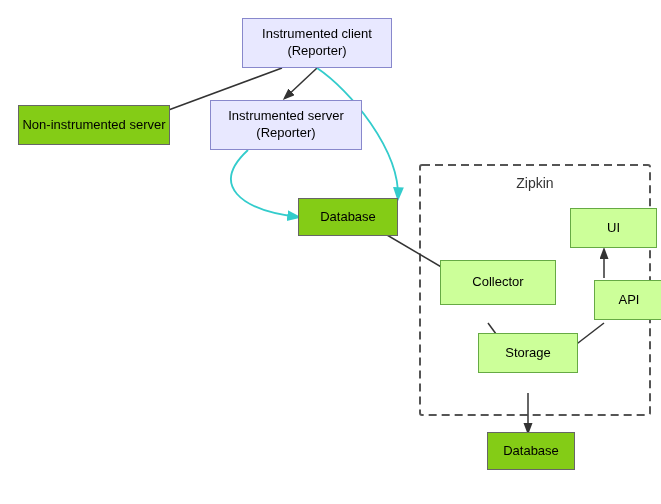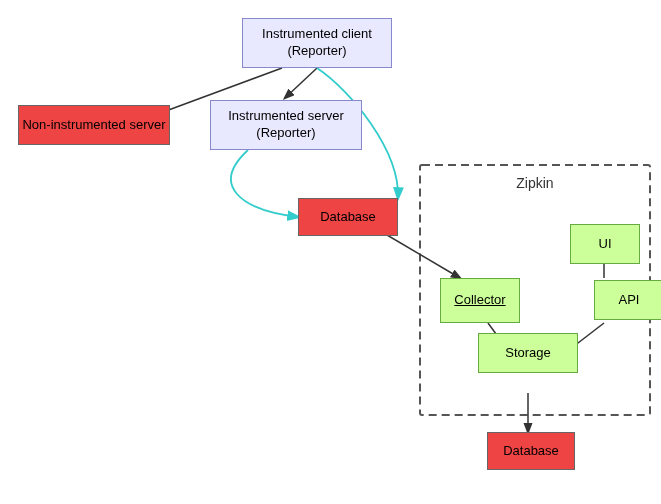--- a/index.html
+++ b/index.html
@@ -14,21 +14,21 @@
     }
     svg {
       position: absolute;
       top: 0; left: 0;
       width: 661px;
       height: 504px;
     }
     .node-box {
       position: absolute;
       border: 1px solid #666;
-      background: #ef4444;
+      background: #84cc16;
       display: flex;
       align-items: center;
       justify-content: center;
       text-align: center;
       font-size: 13px;
       line-height: 1.3;
     }
     .node-box.purple-bg {
       background: #e8e8ff;
       border-color: #8888cc;
@@ -84,29 +84,29 @@
 </div>
 
 <div class="node-box purple-bg" style="left:210px; top:100px; width:152px; height:50px;">
   <span>Instrumented server<br>(Reporter)</span>
 </div>
 
 <div class="node-box" style="left:298px; top:198px; width:100px; height:38px;">
   <span>Database</span>
 </div>
 
-<div class="node-box green-bg" style="left:440px; top:278px; width:80px; height:45px;text-decoration:underline;">
+<div class="node-box green-bg" style="left:440px; top:260px; width:116px; height:45px;">
   <span>Collector</span>
 </div>
 
 <div class="node-box green-bg" style="left:570px; top:280px; width:70px; height:40px;margin-left:24px;">
   <span>API</span>
 </div>
 
-<div class="node-box green-bg" style="left:570px; top:224px; width:70px; height:40px;">
+<div class="node-box green-bg" style="left:570px; top:208px; width:87px; height:40px;">
   <span>UI</span>
 </div>
 
 <div class="node-box green-bg" style="left:478px; top:333px; width:100px; height:40px;">
   <span>Storage</span>
 </div>
 
 <div class="node-box" style="left:487px; top:432px; width:88px; height:38px;">
   <span>Database</span>
 </div>

